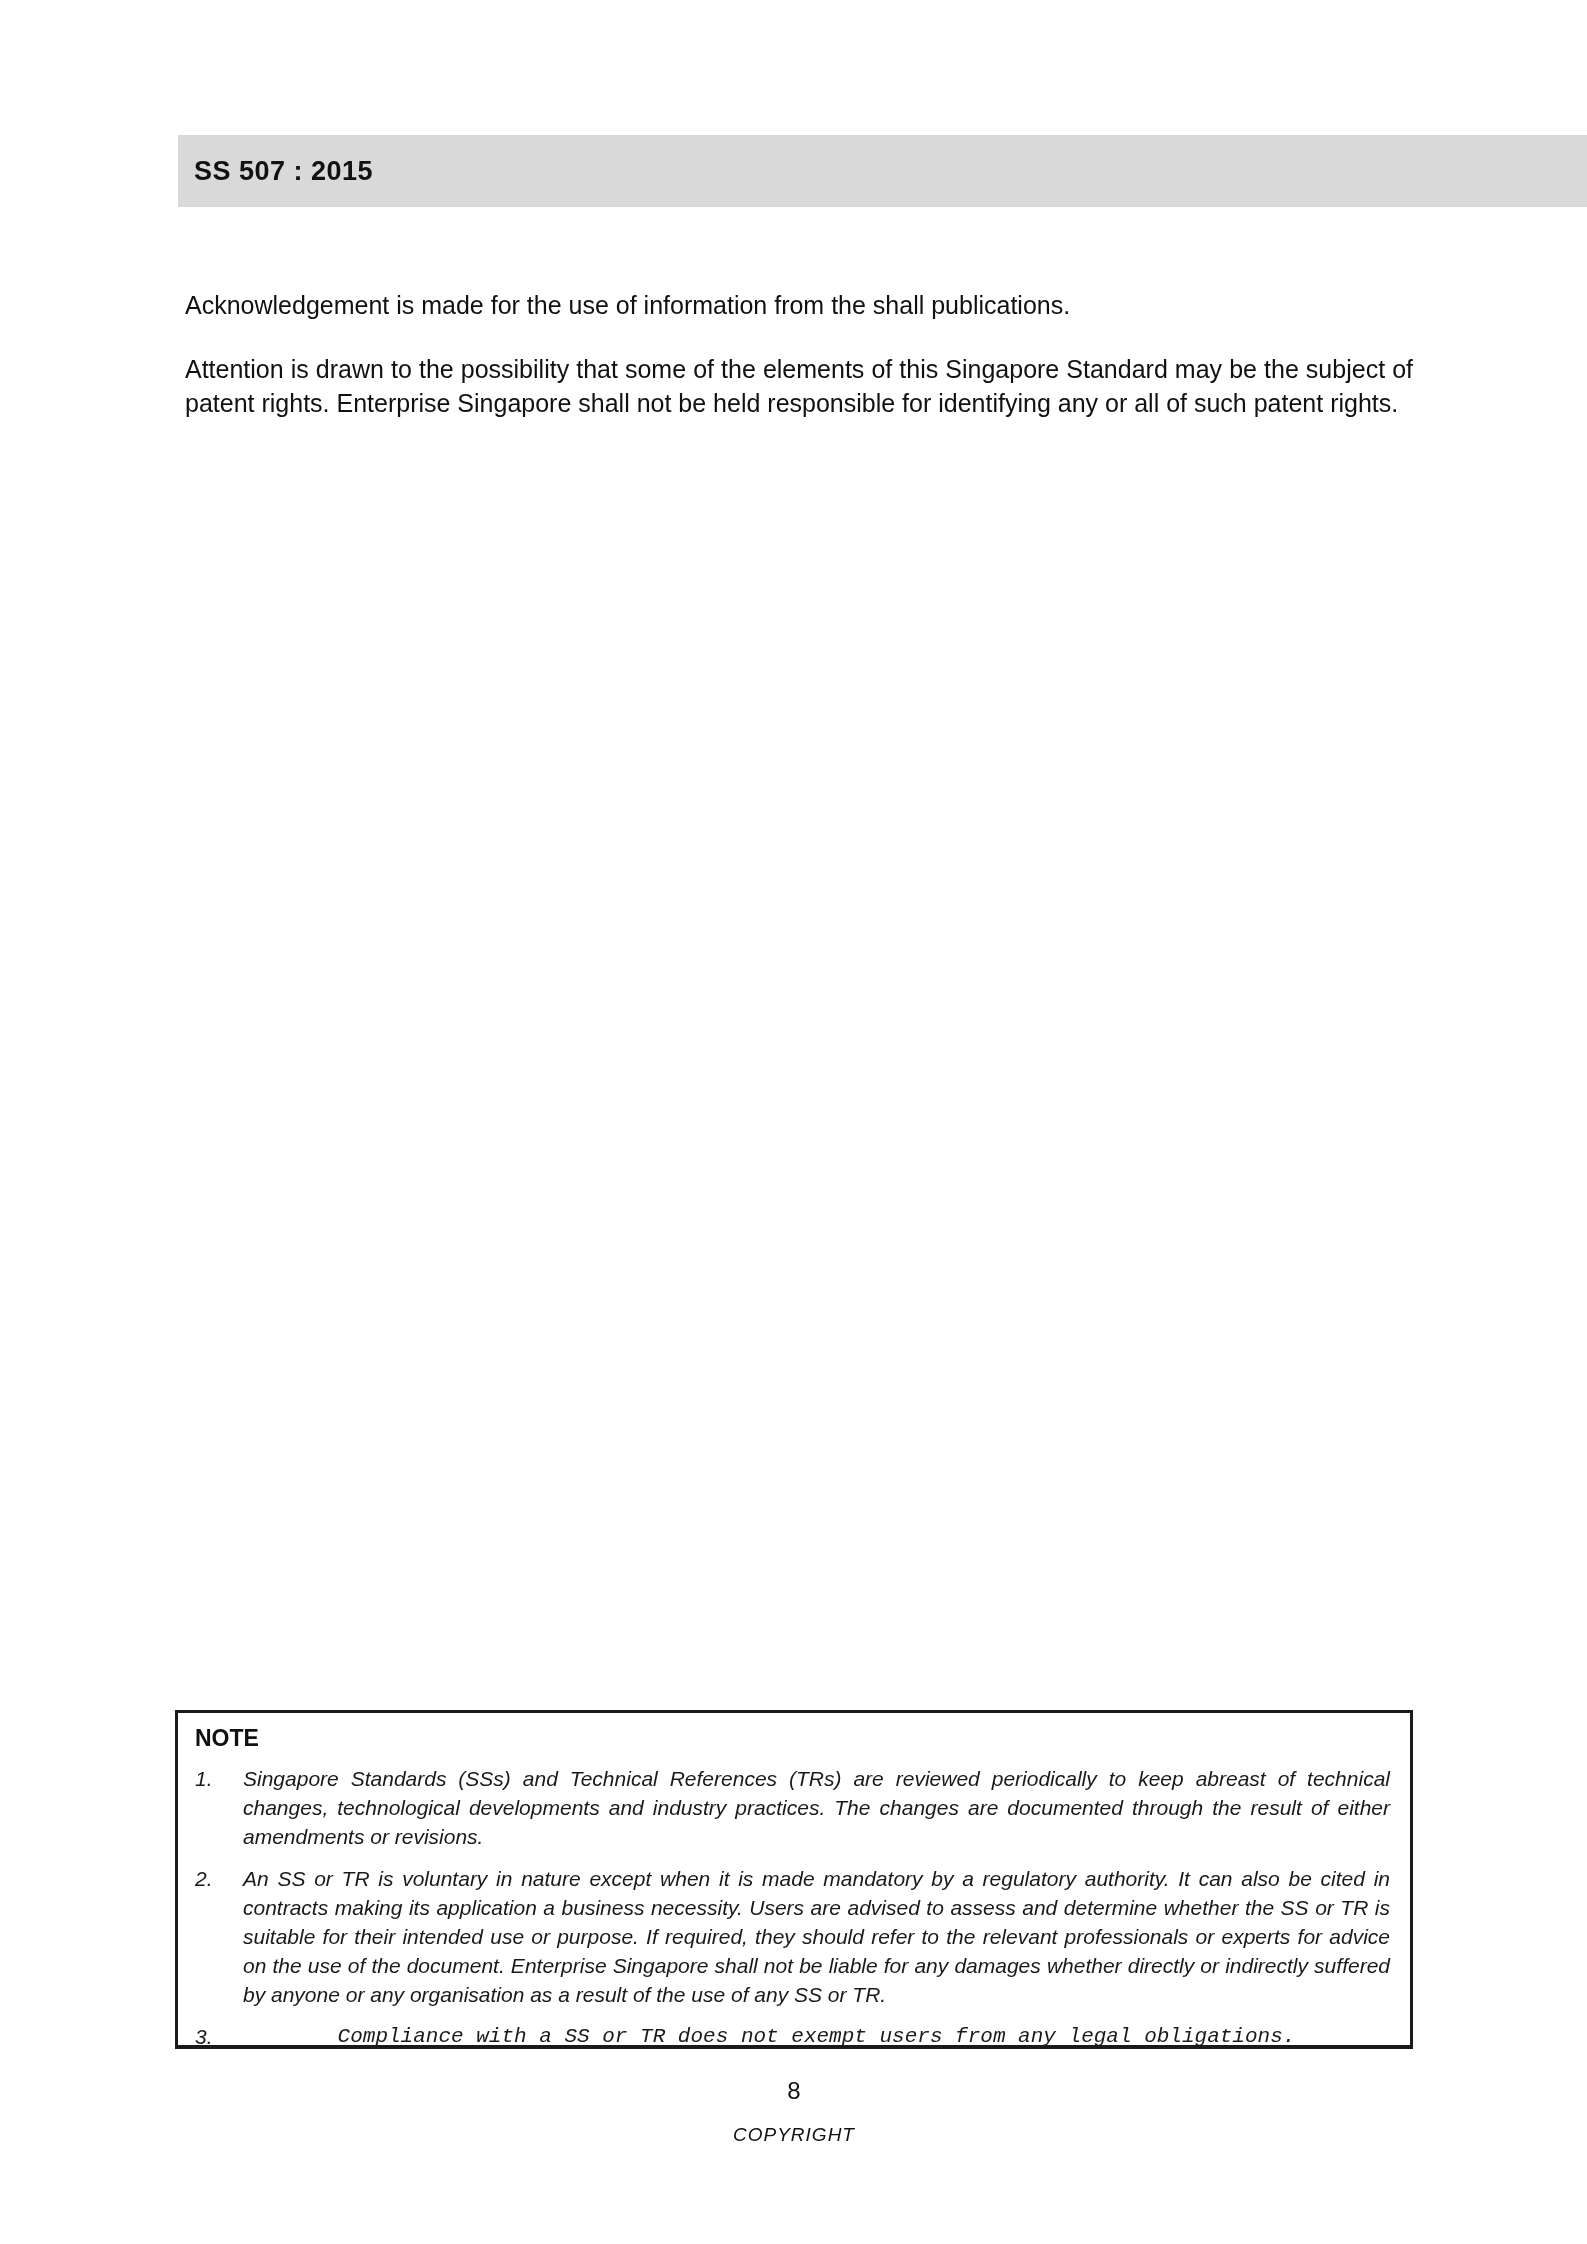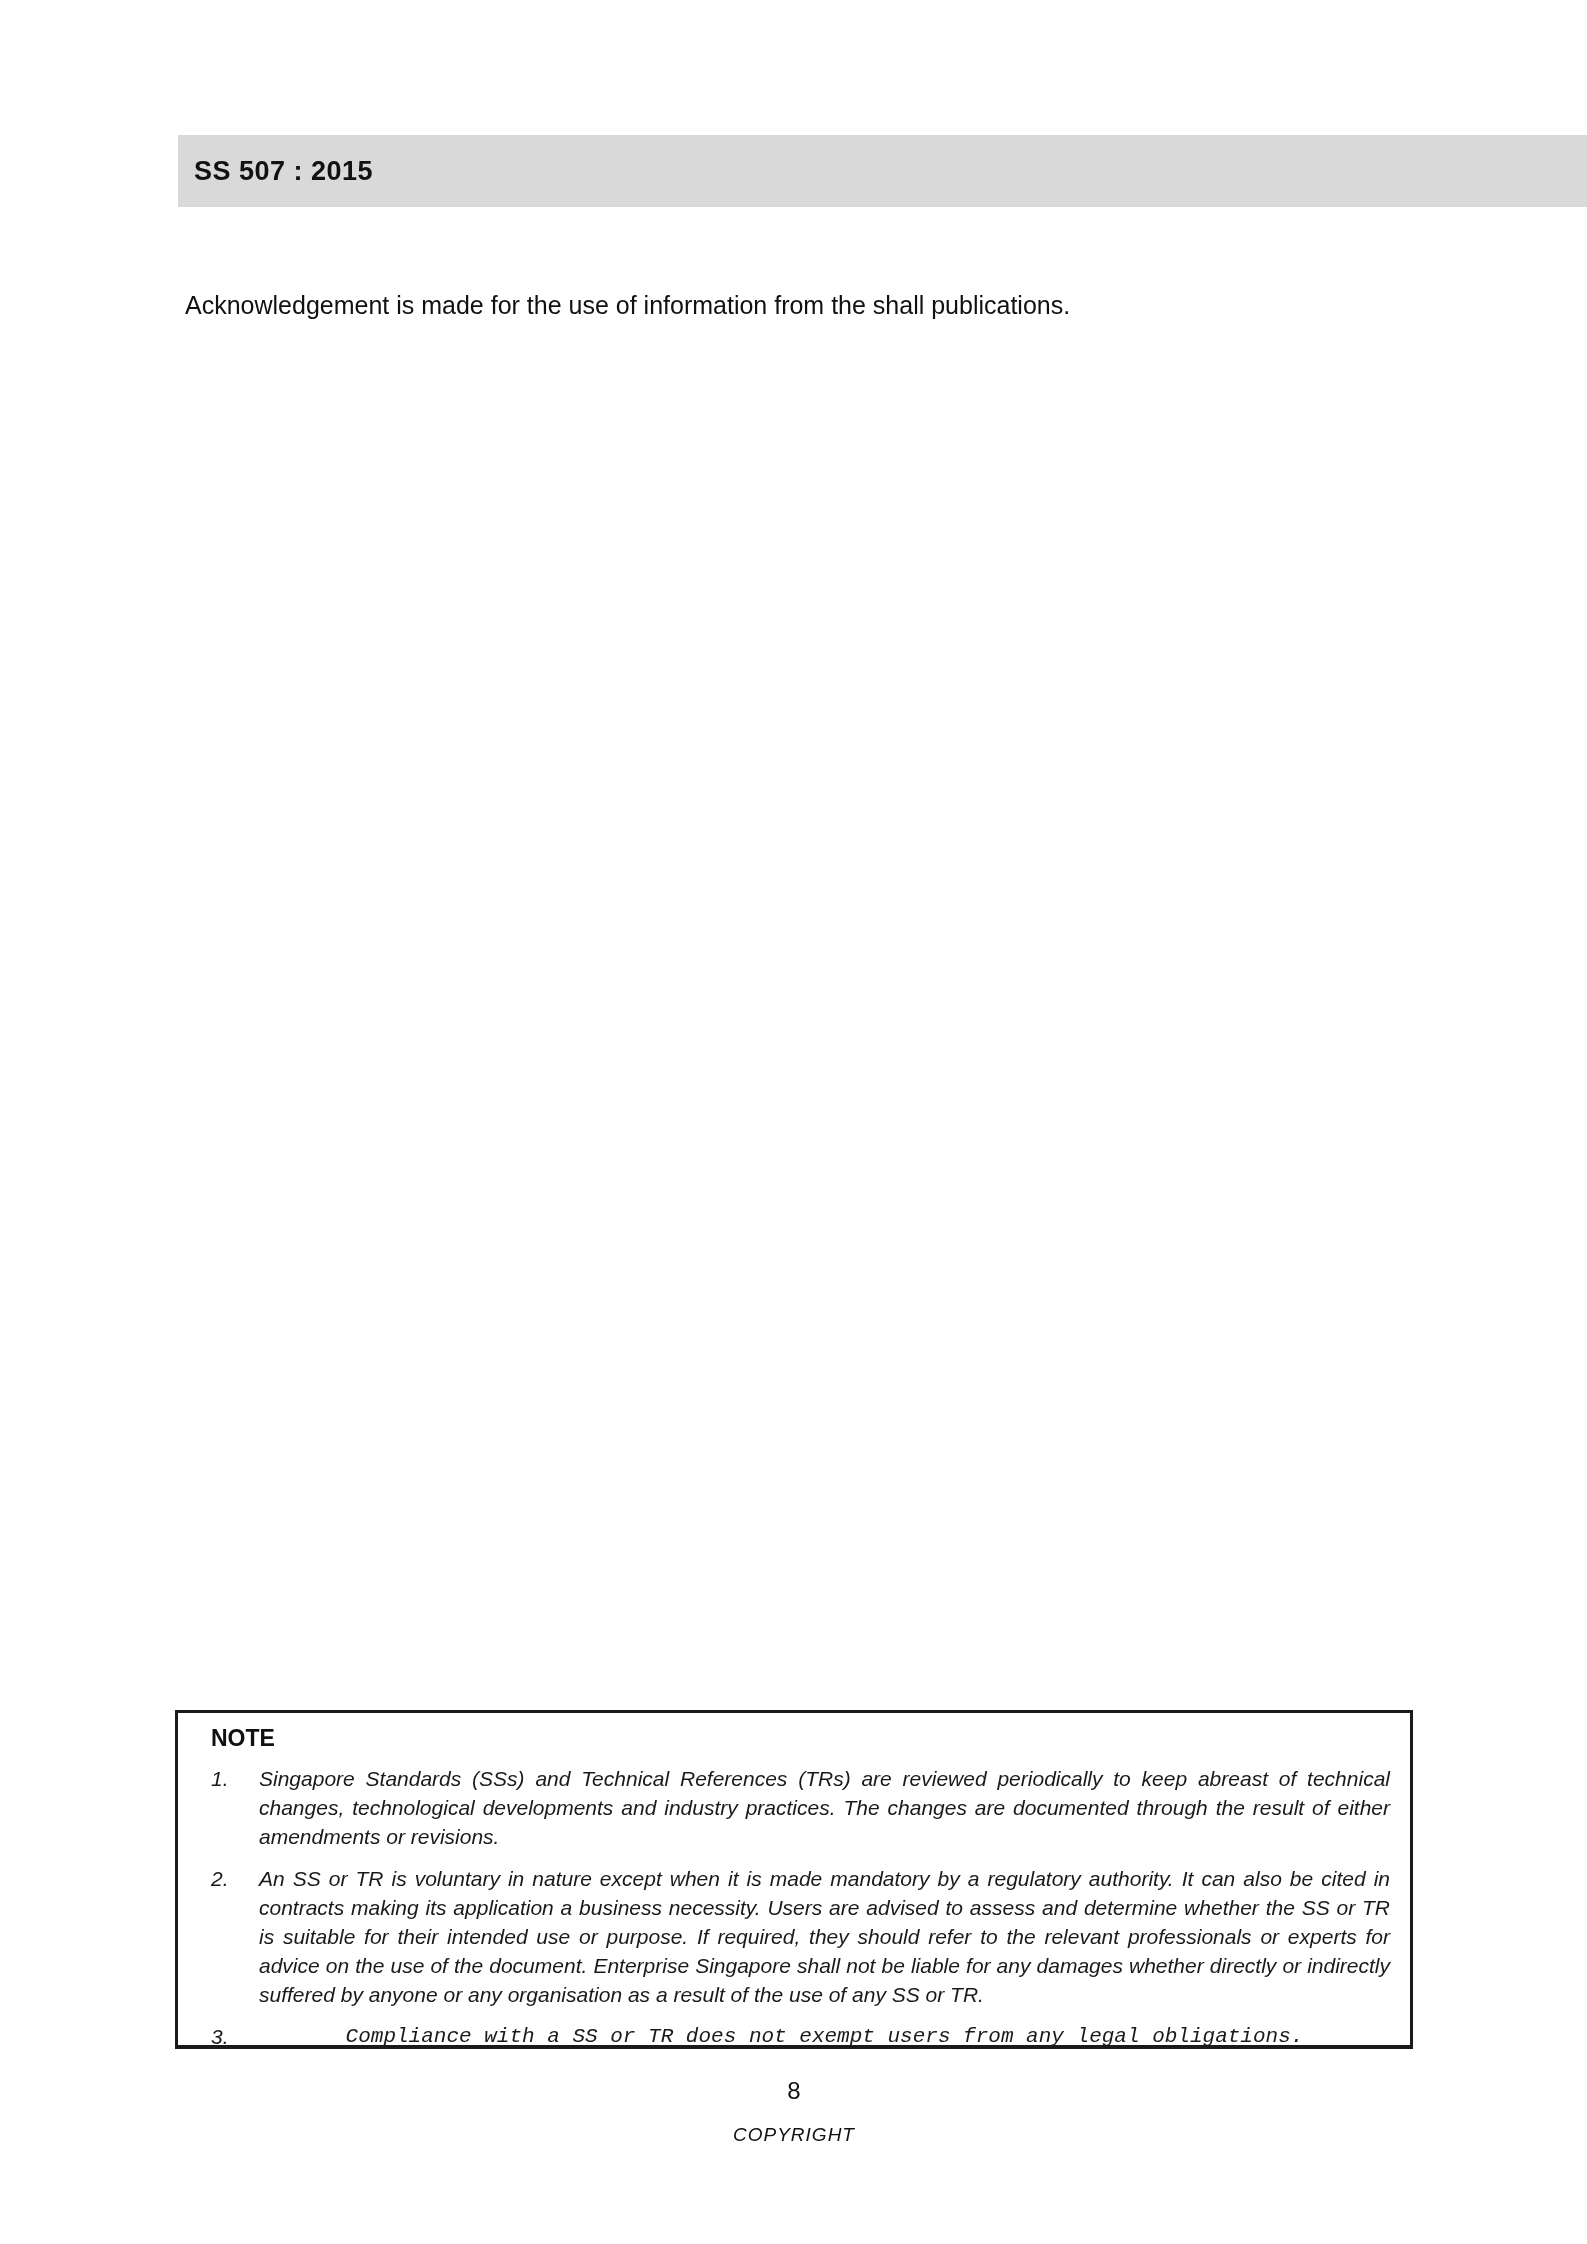--- a/index.html
+++ b/index.html
@@ -48,21 +48,21 @@
   .para-2 { top: 352px; text-align: justify; }
   .note-box {
     position: absolute;
     left: 175px;
     top: 1710px;
     width: 1238px;
     height: 339px;
     border: 3px solid #1a1a1a;
     border-bottom-width: 4px;
     background: #ffffff;
-    padding: 12px 20px 8px 33px;
+    padding: 12px 20px 8px 17px;
   }
   .note-heading {
     font-size: 23px;
     font-weight: bold;
     line-height: 26px;
     color: #111111;
   }
   .note-item {
     display: flex;
     margin-top: 13px;
@@ -103,20 +103,21 @@
 <body>
 
 <div class="page">
 
   <div class="header-bar" style="background: rgb(217, 217, 217);">
     <div class="header-title">SS 507 : 2015</div>
   </div>
 
   <p class="para para-1">Acknowledgement is made for the use of information from the shall publications.</p>
 
+  <p class="para para-2">Attention is drawn to the possibility that some of the elements of this Singapore Standard may be the subject of patent rights. Enterprise Singapore shall not be held responsible for identifying any or all of such patent rights.</p>
 
   <div class="note-box" style="border-color: rgb(26, 26, 26);">
     <div class="note-heading">NOTE</div>
 
     <div class="note-item">
       <span class="note-item-number">1.</span>
       <span class="note-item-text">Singapore Standards (SSs) and Technical References (TRs) are reviewed periodically to keep abreast of technical changes, technological developments and industry practices. The changes are documented through the result of either amendments or revisions.</span>
     </div>
 
     <div class="note-item">

